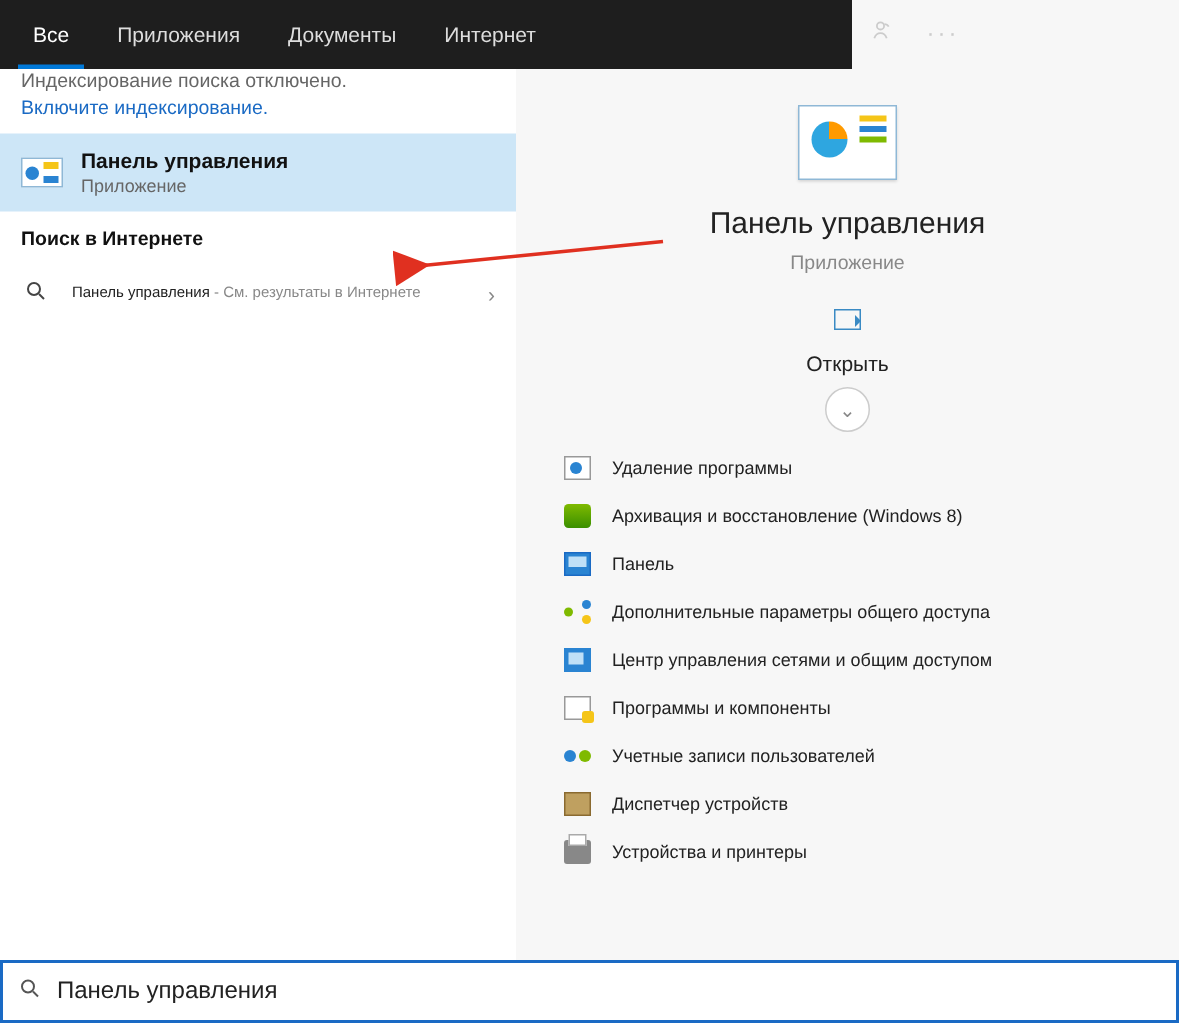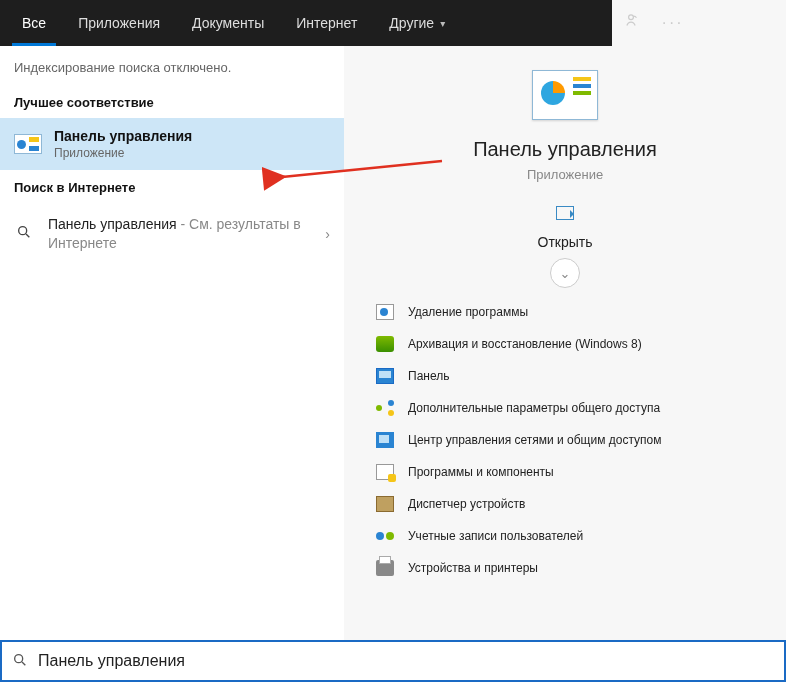--- a/index.html
+++ b/index.html
@@ -15,35 +15,35 @@
   .tabbar .spacer { flex: 1; }
   .tabbar .right { display: flex; align-items: center; gap: 22px; padding-right: 14px; }
   .tabbar .ricon { color: #ccc; font-size: 16px; }
   .tabbar .dots { letter-spacing: 2px; }
 
   
   .main { position: absolute; top: 46px; left: 0; right: 0; bottom: 42px; display: flex; }
 
   
   .left { width: 344px; background: #fff; overflow-y: auto; }
-  .notice { padding: 14px 14px 10px 14px; font-size: 13px; }
+  .notice { padding: 0 14px 10px 14px; font-size: 13px; }
   .notice .muted { color: #666; }
   .notice .link { color: #1a6ac4; margin-top: 3px; cursor: pointer; }
   .section-title { font-weight: 700; font-size: 13px; padding: 10px 14px 8px 14px; color: #111; }
   .best { display: flex; align-items: center; background: #cde6f7; padding: 10px 14px; gap: 12px; }
   .best .cp-ico { width: 28px; height: 20px; background: #fff; border: 1px solid #8fb8d6; position: relative; display: flex; align-items: center; justify-content: flex-start; padding-left: 2px; }
   .best .cp-ico .dot { width: 9px; height: 9px; border-radius: 50%; background: #2a84d2; }
   .best .cp-ico .bars { position: absolute; right: 2px; top: 2px; width: 10px; height: 14px; background: linear-gradient(#f5c518 33%, transparent 33% 66%, #2a84d2 66%); }
   .best .texts { display: flex; flex-direction: column; }
   .best .texts .t1 { font-weight: 700; font-size: 14px; color: #111; }
   .best .texts .t2 { font-size: 12px; color: #666; margin-top: 2px; }
 
   .web-row { display: flex; align-items: center; gap: 14px; padding: 12px 14px; }
   .web-row .mag { width: 20px; text-align: center; color: #444; }
-  .web-row .txt { flex: 1; font-size: 14px; line-height: 1.35; }
+  .web-row .txt { flex: 1; font-size: 10px; line-height: 1.35; }
   .web-row .txt .gray { color: #888; }
   .web-row .chev { color: #888; font-size: 14px; }
 
   
   .right { flex: 1; background: #f7f7f7; padding: 0 10px 0 10px; overflow-y: auto; }
   .hero { text-align: center; padding: 24px 0 6px 0; }
   .hero .big-ico { width: 66px; height: 50px; background: #fff; border: 1px solid #8fb8d6; margin: 0 auto 18px auto; position: relative; box-shadow: 0 1px 2px rgba(0,0,0,0.15); }
   .hero .big-ico .circ { position: absolute; left: 8px; top: 10px; width: 24px; height: 24px; border-radius: 50%; background: conic-gradient(#ff9a00 0 90deg, #2ea6e0 90deg 360deg); }
   .hero .big-ico .bars { position: absolute; right: 6px; top: 6px; width: 18px; display: flex; flex-direction: column; gap: 3px; }
   .hero .big-ico .bars span { height: 4px; background: #f5c518; }
@@ -102,43 +102,39 @@
       </div>
     <div class="tab">
         <span>Приложения</span>
       </div>
     <div class="tab">
         <span>Документы</span>
       </div>
     <div class="tab">
         <span>Интернет</span>
       </div>
-    <div class="tab">
-        <span>Другие</span>
-        <span class="chev">▾</span>
-      </div>
     <div class="spacer"></div>
     <div class="right">
       <span class="ricon">
         <svg width="18" height="18" viewBox="0 0 24 24" fill="none" stroke="#ccc" stroke-width="1.6">
             <circle cx="12" cy="7" r="3.2"></circle>
             <path d="M6.5 18c1-3 3-4.5 5.5-4.5s4.5 1.5 5.5 4.5"></path>
             <path d="M15.5 5.5c1.8 0 3 .8 3.8 2.2"></path>
           </svg>
       </span>
       <span class="ricon dots">···</span>
     </div>
   </div>
 
   <div class="main">
     <div class="left">
       <div class="notice">
         <div class="muted">Индексирование поиска отключено.</div>
-      </div>
-      <div class="section-title">Лучшее соответствие</div>
+        <div class="link">Включите индексирование.</div>
+      </div>
       <div class="best">
         <span class="cp-ico">
             <span class="dot"></span>
             <span class="bars"></span>
           </span>
         <div class="texts">
           <span class="t1">Панель управления</span>
           <span class="t2">Приложение</span>
         </div>
       </div>
@@ -196,26 +192,26 @@
           </div>
         <div class="ritem">
             <span class="ic ic-net"></span>
             <span>Центр управления сетями и общим доступом</span>
           </div>
         <div class="ritem">
             <span class="ic ic-prog"></span>
             <span>Программы и компоненты</span>
           </div>
         <div class="ritem">
+            <span class="ic ic-users"></span>
+            <span>Учетные записи пользователей</span>
+          </div>
+        <div class="ritem">
             <span class="ic ic-dev"></span>
             <span>Диспетчер устройств</span>
-          </div>
-        <div class="ritem">
-            <span class="ic ic-users"></span>
-            <span>Учетные записи пользователей</span>
           </div>
         <div class="ritem">
             <span class="ic ic-print"></span>
             <span>Устройства и принтеры</span>
           </div>
       </div>
     </div>
   </div>
 
   <svg class="arrow-svg" width="200" height="60">

